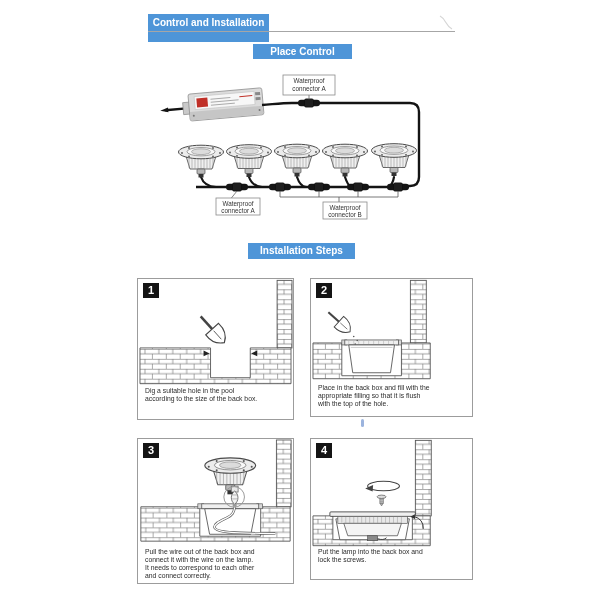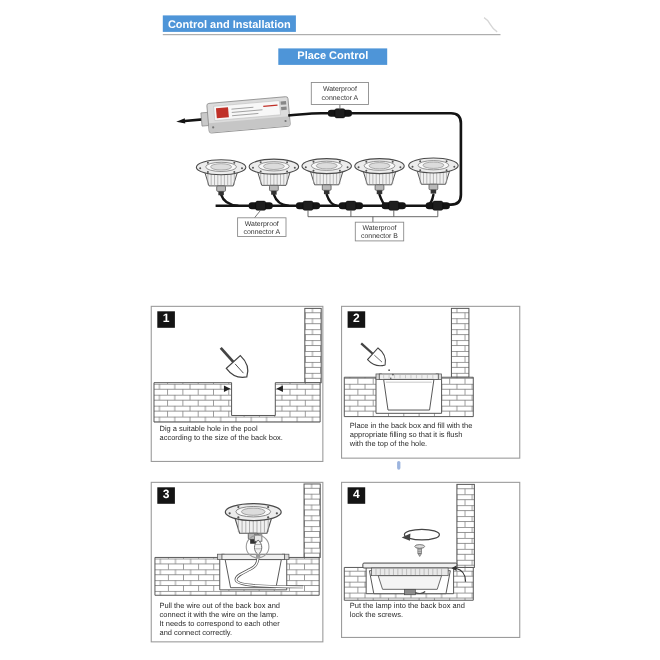--- a/index.html
+++ b/index.html
@@ -5,21 +5,21 @@
   :root{ --accent:#4e95d8; }
   html,body{margin:0;padding:0;}
   .page{
     position:relative; width:600px; height:600px; background:#fff;
     font-family:"Liberation Sans",sans-serif; overflow:hidden;
   }
   .blue-box{
     position:absolute; background:var(--accent); color:#fff; font-weight:bold;
     font-size:10px; text-align:center;
   }
-  .hdr-box{ left:148px; top:14px; width:121px; height:15px; line-height:17px; }
+  .hdr-box{ left:148px; top:14px; width:121px; height:28px; line-height:17px; }
   .hdr-line{ position:absolute; left:148px; top:31px; width:307px; height:1px; background:#a6a6a6; }
   .lc-box{ left:253px; top:44px; width:99px; height:15px; line-height:15px; }
   .is-box{ left:248px; top:243px; width:107px; height:16px; line-height:16px; }
   .diagram{ position:absolute; left:150px; top:60px; width:300px; height:176px; }
   .panel{
     position:absolute; border:1px solid #9c9c9c; background:#fff; box-sizing:border-box;
   }
   .p1{ left:137px; top:278px; width:157px; height:142px; }
   .p2{ left:310px; top:278px; width:163px; height:139px; }
   .p3{ left:137px; top:438px; width:157px; height:146px; }
@@ -146,20 +146,21 @@
       <text class="lbl-text" x="238" y="205.5">Waterproof</text>
       <text class="lbl-text" x="238" y="212.5">connector A</text>
     </g>
     <g>
       <rect x="323" y="202" width="44" height="17" fill="#fff" stroke="#8a8a8a" stroke-width="0.8"></rect>
       <text class="lbl-text" x="345" y="209.5">Waterproof</text>
       <text class="lbl-text" x="345" y="216.5">connector B</text>
     </g>
   </svg>
 
+  <div class="blue-box is-box">Installation Steps</div>
 
   <div class="panel p1">
     <div class="badge">1</div>
     <svg class="illus" viewBox="0 0 156 110">
       <rect x="140" y="1" width="15" height="68" fill="url(#brick)" stroke="#555" stroke-width="0.9"></rect>
       <path d="M2,69 H73 V99 H113 V69 H154 V105 H2 Z" fill="url(#brick)" stroke="#555" stroke-width="0.9"></path>
       <use href="#trowel" transform="translate(80,56) rotate(-42) scale(1.15)"></use>
       <polygon points="66,71.5 72,74.5 66,77.5" fill="#222"></polygon>
       <polygon points="120,71.5 114,74.5 120,77.5" fill="#222"></polygon>
     </svg>

